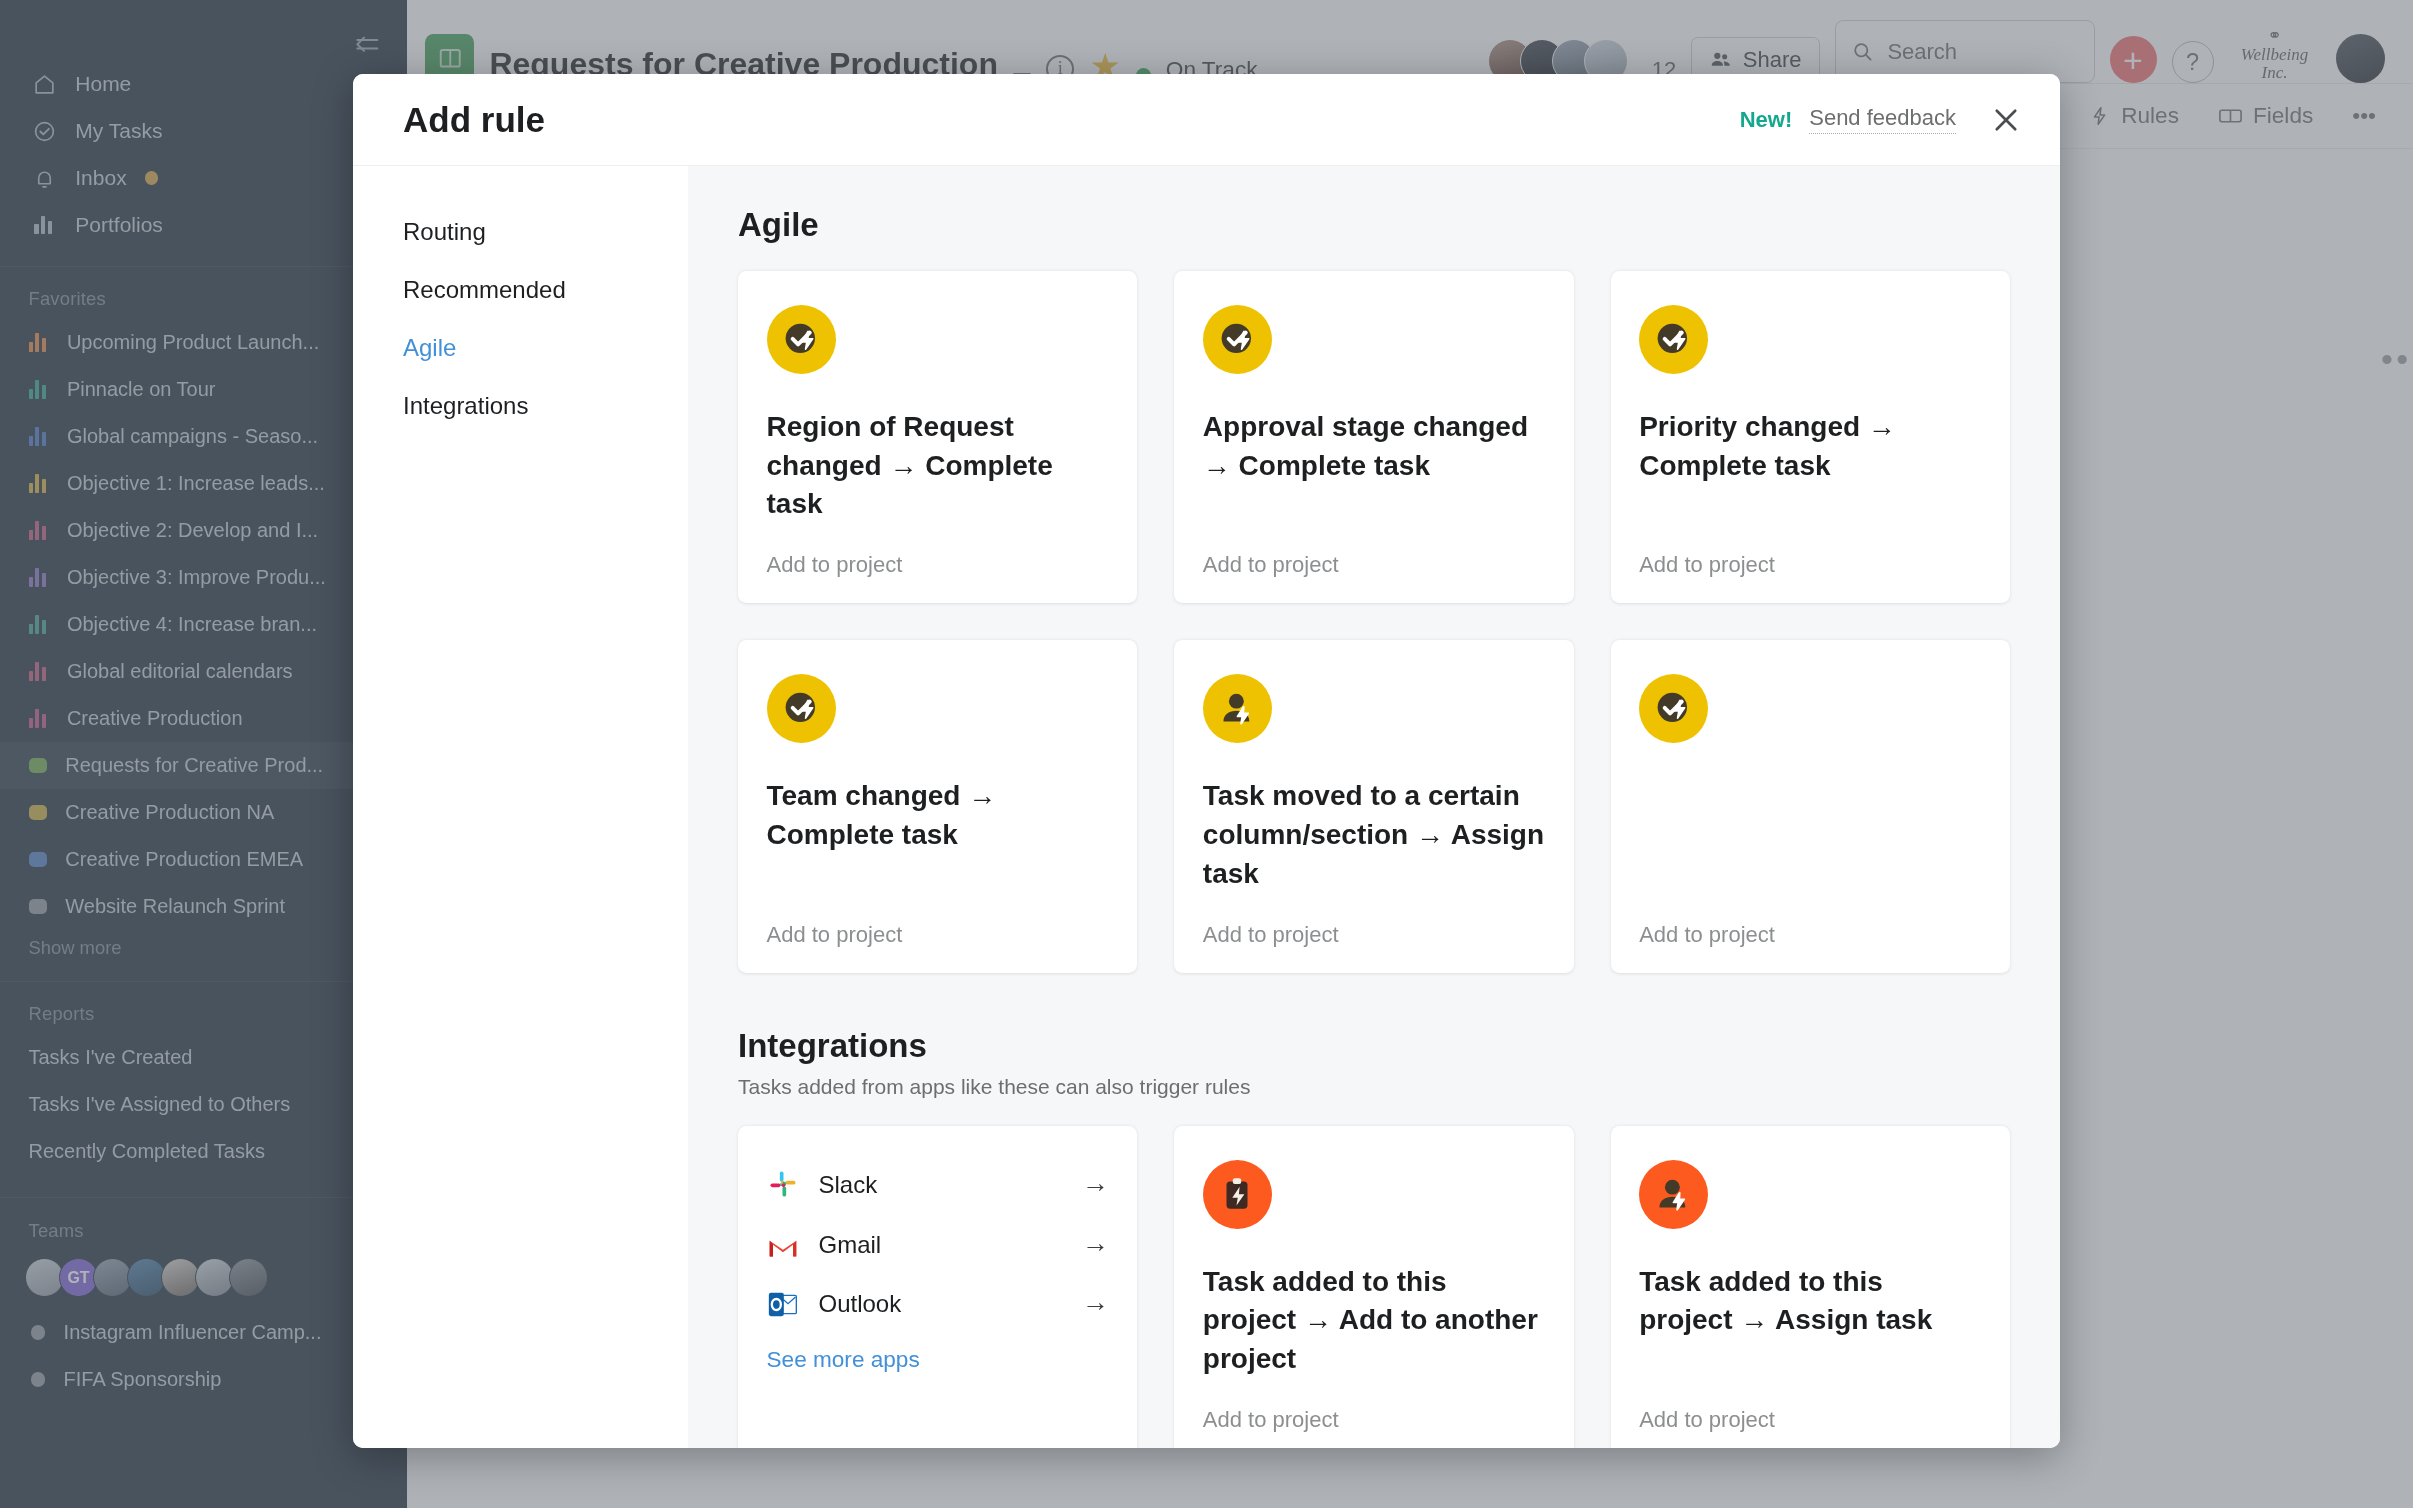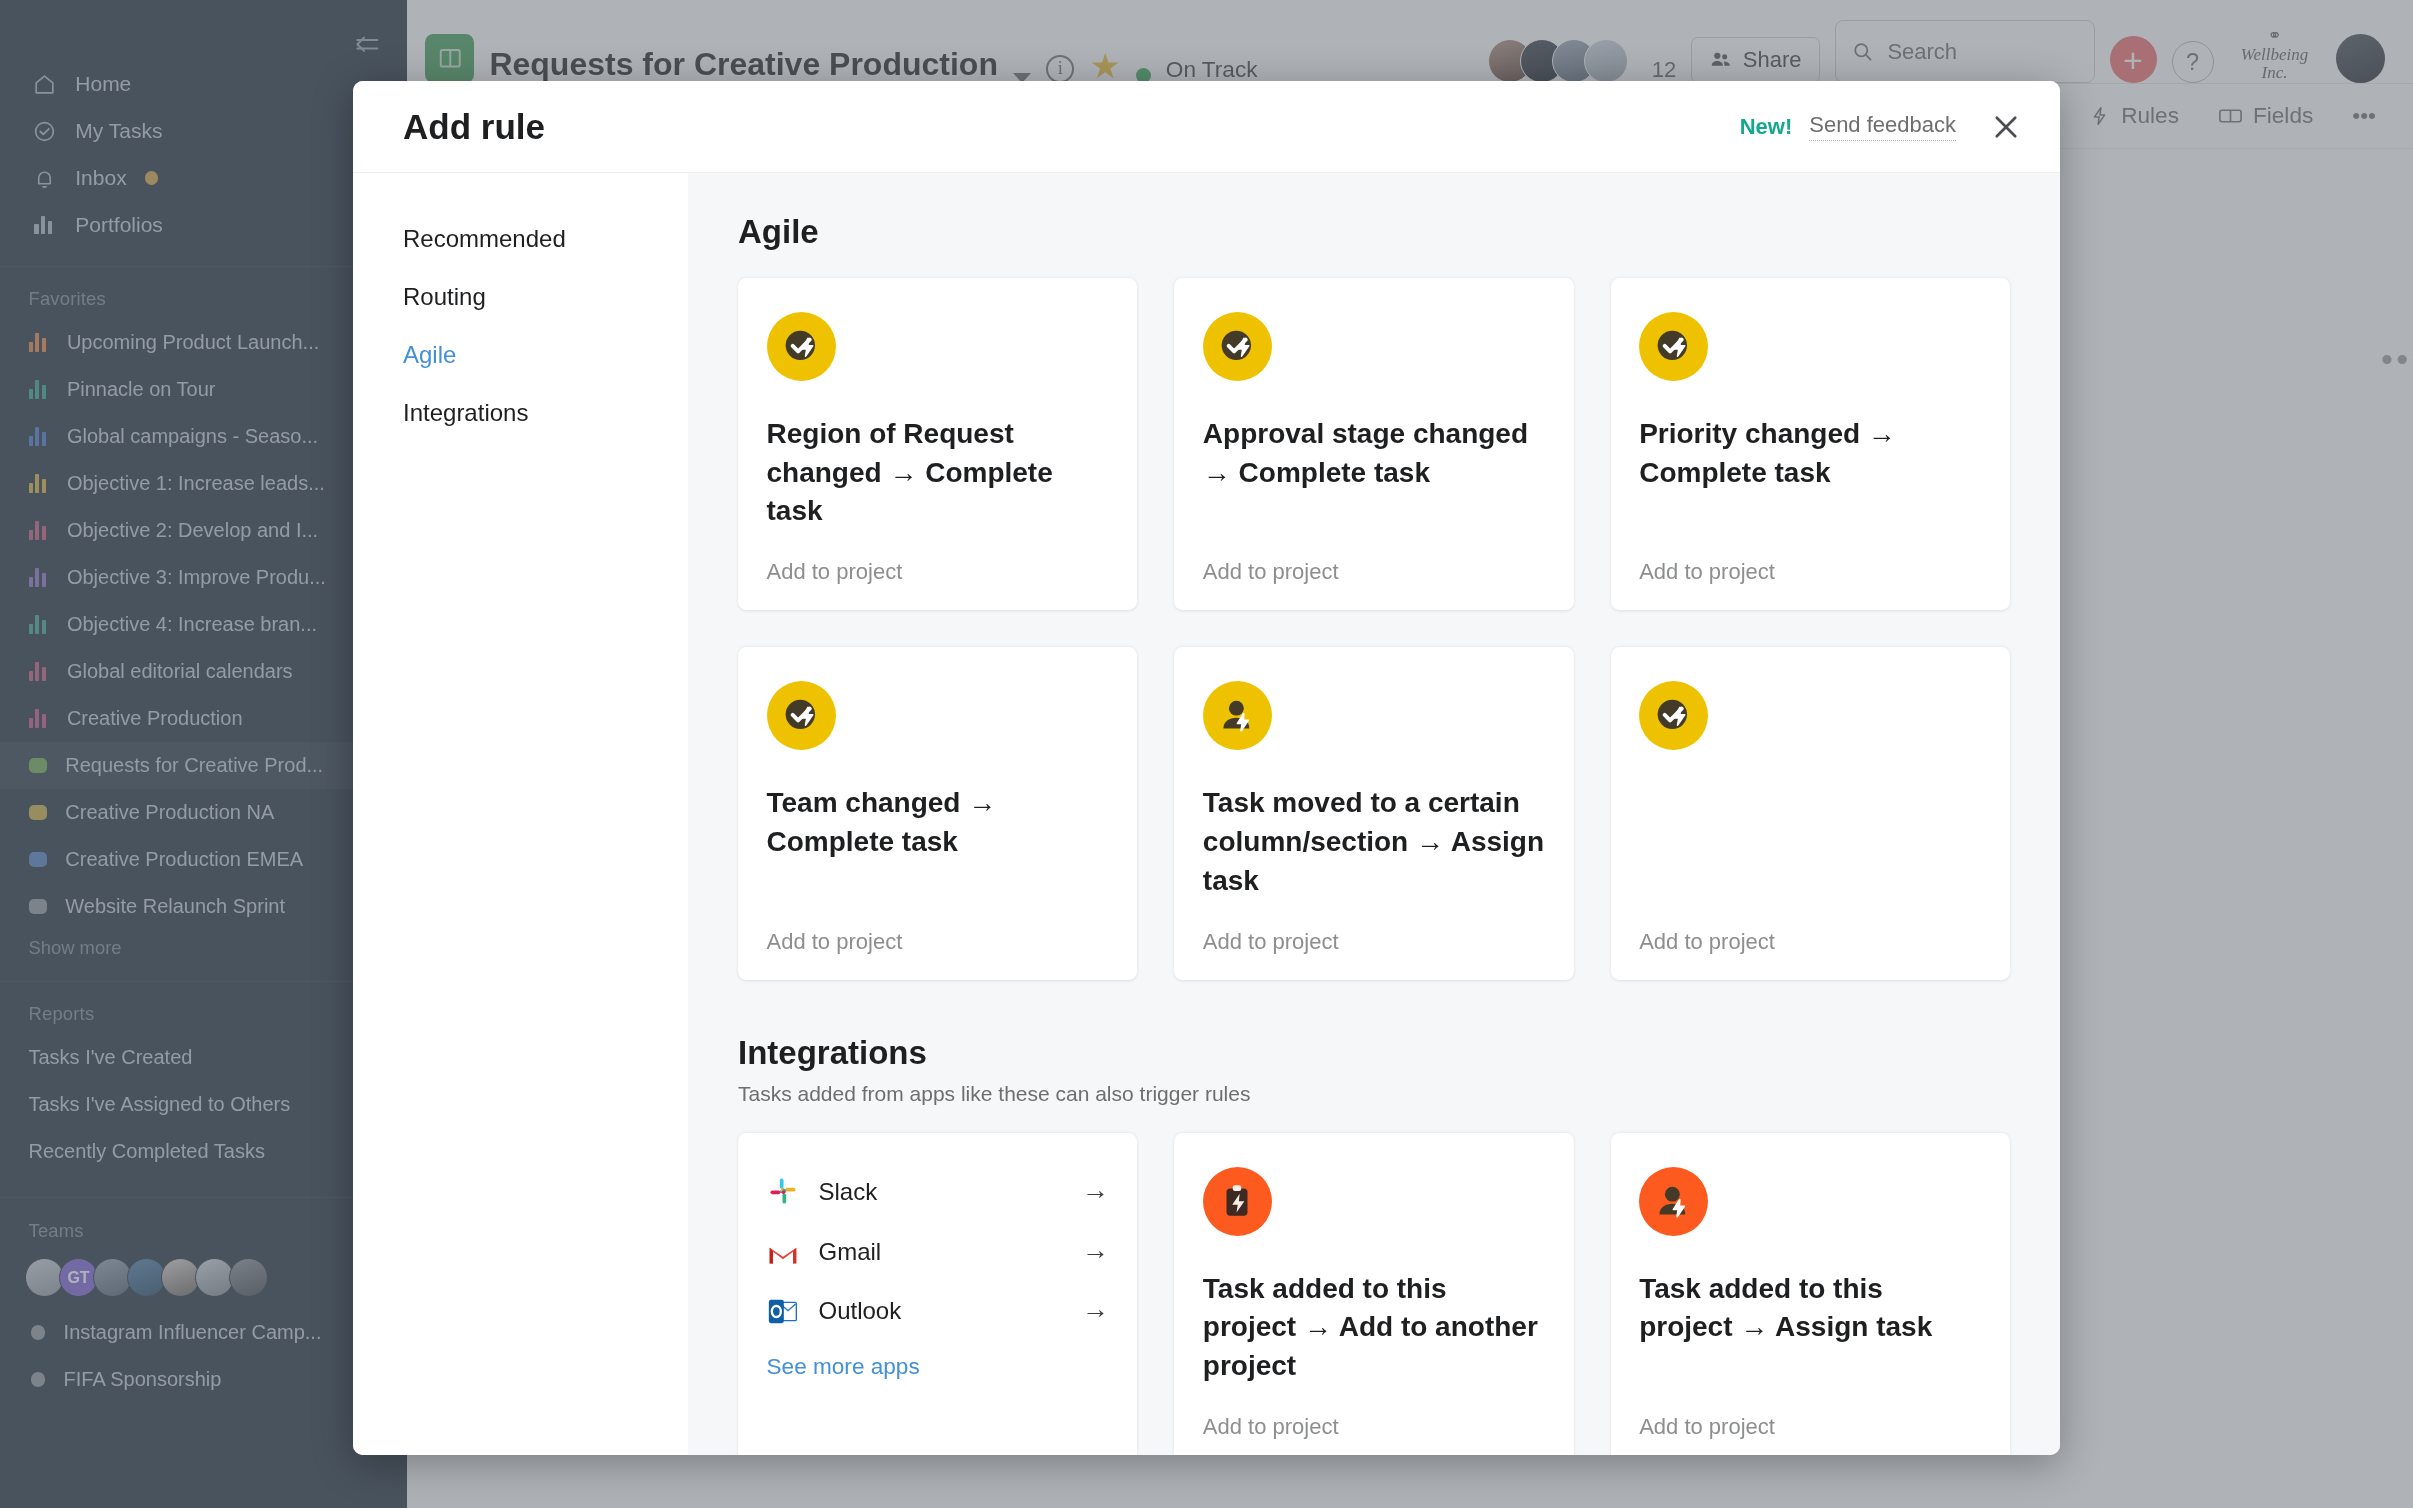--- a/index.html
+++ b/index.html
@@ -123,21 +123,21 @@
   .pill { display:inline-block;margin-top:15px;background:#4573a0;color:#eef3f8;border-radius:17px;padding:6.7px 17px;font-size:19px; }
   .bc-meta { display:flex;align-items:center;justify-content:flex-end;gap:10px;font-size:21px;color:#6d6e6f;margin-top:15px; }
   .plus-sec { position:absolute; font-size:39px;color:#3b3d40;line-height:1; }
   .dots-3 { position:absolute; color:#9a9b9d; font-size: 34px; letter-spacing: 3.4px; line-height:1; }
 
   
   #scrim { position: absolute; inset: 0; background: rgba(109,116,126,.55); }
 
   #modal {
     position: absolute;
-    left: 353px; top: 81px; width: 1707px; height: 1374px;
+    left: 353px; top: 74px; width: 1707px; height: 1374px;
     background: #fff; border-radius: 10px;
     box-shadow: 0 8.4px 42px rgba(0,0,0,.30);
     display: flex; flex-direction: column; overflow: hidden;
   }
   #modal-header {
     height: 92px; flex: none;
     display: flex; align-items: center;
     padding: 0 35px 0 50px;
     border-bottom: 0.8px solid #edeef0;
     background: #fff;
@@ -502,22 +502,22 @@
       <span class="mh-close">
         <svg width="34" height="34" viewBox="0 0 24 24" fill="none">
             <path d="M5.5 5.5 L18.5 18.5 M18.5 5.5 L5.5 18.5" stroke="#4b4d50" stroke-width="1.9" stroke-linecap="round"></path>
           </svg>
       </span>
     </div>
 
     <div id="modal-body">
 
       <nav id="modal-nav">
+          <div class="mnav-item">Routing</div>
           <div class="mnav-item">Recommended</div>
-          <div class="mnav-item">Routing</div>
           <div class="mnav-item active">Agile</div>
           <div class="mnav-item">Integrations</div>
         </nav>
 
       <div id="modal-content">
         <div id="content-scroll">
 
           <div class="sec-h">Agile</div>
           <div class="card-grid" id="agile-grid">
               <div class="rule-card">

